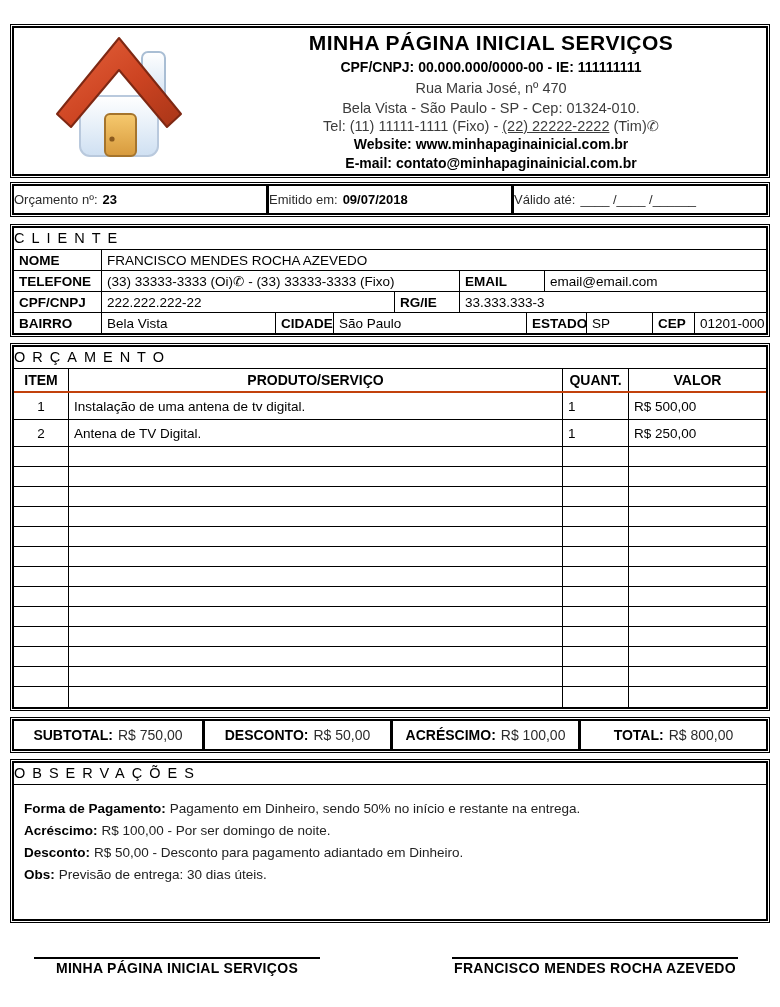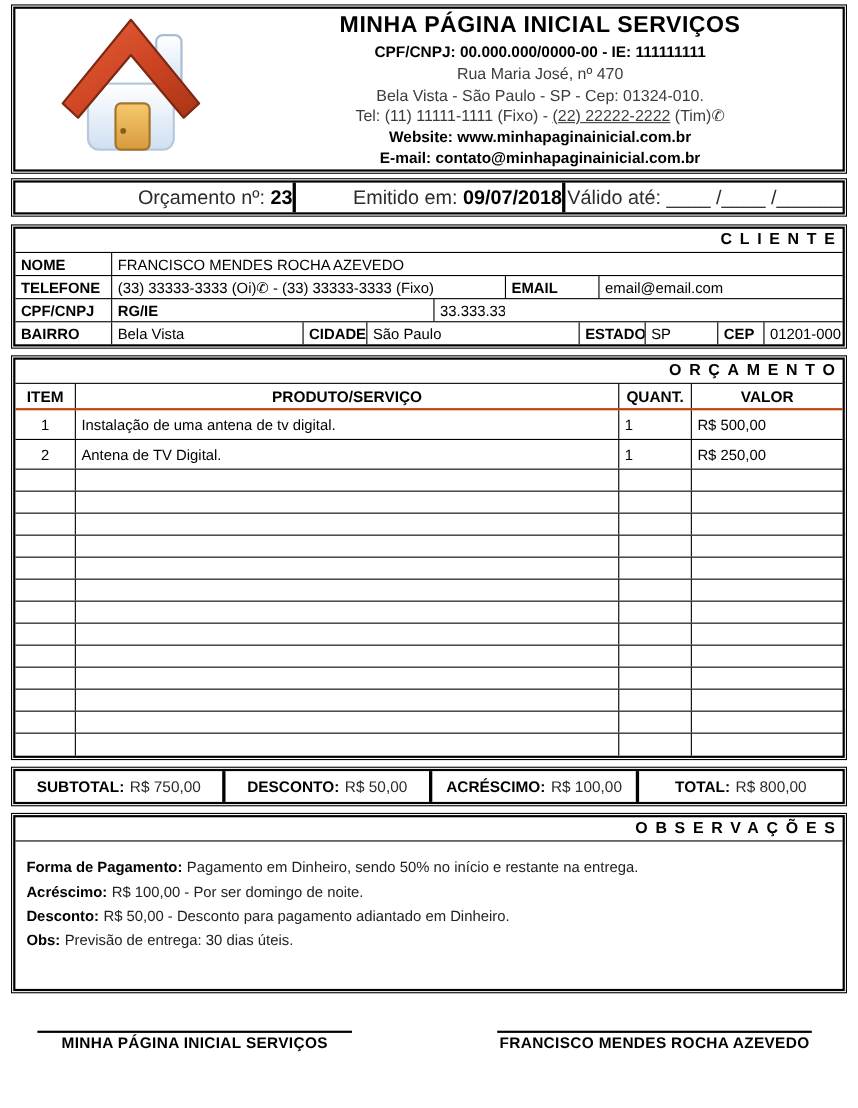--- a/index.html
+++ b/index.html
@@ -2,48 +2,48 @@
 <html><head>
 <meta charset="utf-8">
 <style>
   * { box-sizing: border-box; margin: 0; padding: 0; }
   html, body { background: #fff; }
   body {
     width: 780px; height: 1007px; margin: 0 auto;
     font-family: "Liberation Sans", sans-serif;
     color: #000; overflow: hidden;
   }
-  .sheet { padding: 4px 10px; }
+  .sheet { padding: 24px 10px; }
 
   
   .dbox { border: 1px solid #000; padding: 1px; background: #fff; }
   .dbox > .in { border: 2px solid #000; background: #fff; }
 
   
   .head .in { display: flex; align-items: center; height: 150px; }
   .logo-wrap { width: 210px; display: flex; justify-content: center; align-items: center; }
   .head-text { flex: 1; text-align: center; padding-right: 8px; line-height: 1.25; }
   .h-title { font-size: 21px; font-weight: bold; letter-spacing: .5px; }
   .h-cnpj  { font-size: 14px; font-weight: bold; margin-top: 3px; }
   .h-addr  { font-size: 14.5px; color: #3c3c3c; margin-top: 2px; }
   .h-tel   { font-size: 14.5px; color: #3c3c3c; }
   .h-tel .u { text-decoration: underline; margin-left: 4px; }
   .h-tel .sfx { margin-left: 4px; }
   .h-mail  { font-size: 14px; font-weight: bold; margin-top: 1px; }
 
   
   .meta { margin-top: 4px; }
   .meta .in { display: grid; grid-template-columns: 252px 245px 1fr; }
-  .meta-cell { height: 27px; display: flex; align-items: center; justify-content: flex-end;
-               font-size: 18px; color: #2b2b2b; }
+  .meta-cell { height: 27px; display: flex; align-items: center; justify-content: flex-start;
+               font-size: 13px; color: #2b2b2b; }
   .meta-cell + .meta-cell { border-left: 3px solid #000; }
   .bval { font-weight: bold; color: #000; margin-left: 5px; }
 
   
-  .sec-title { text-align: right; font-weight: bold; font-size: 14.5px;
+  .sec-title { text-align: left; font-weight: normal; font-size: 14.5px;
                letter-spacing: 7px; padding: 2px 0 3px; border-bottom: 1px solid #000; }
 
   
   .client { margin-top: 7px; }
   .crow { display: grid; }
   .crow + .crow { border-top: 1px solid #000; }
   .crow > div { min-height: 20px; display: flex; align-items: center;
                 padding: 1px 4px 1px 5px; font-size: 13.5px; overflow: hidden; white-space: nowrap; }
   .crow > div + div { border-left: 1px solid #000; }
   .lbl { font-weight: bold; font-size: 13px; }
@@ -156,20 +156,21 @@
         <div>FRANCISCO MENDES ROCHA AZEVEDO</div>
       </div>
       <div class="crow r-tel">
         <div class="lbl">TELEFONE</div>
         <div>(33) 33333-3333 (Oi)✆ - (33) 33333-3333 (Fixo)</div>
         <div class="lbl">EMAIL</div>
         <div>email@email.com</div>
       </div>
       <div class="crow r-cpf">
         <div class="lbl">CPF/CNPJ</div>
+        <div>222.222.222-22</div>
         <div class="lbl">RG/IE</div>
         <div>33.333.333-3</div>
       </div>
       <div class="crow r-bair">
         <div class="lbl">BAIRRO</div>
         <div>Bela Vista</div>
         <div class="lbl">CIDADE</div>
         <div>São Paulo</div>
         <div class="lbl">ESTADO</div>
         <div>SP</div>

